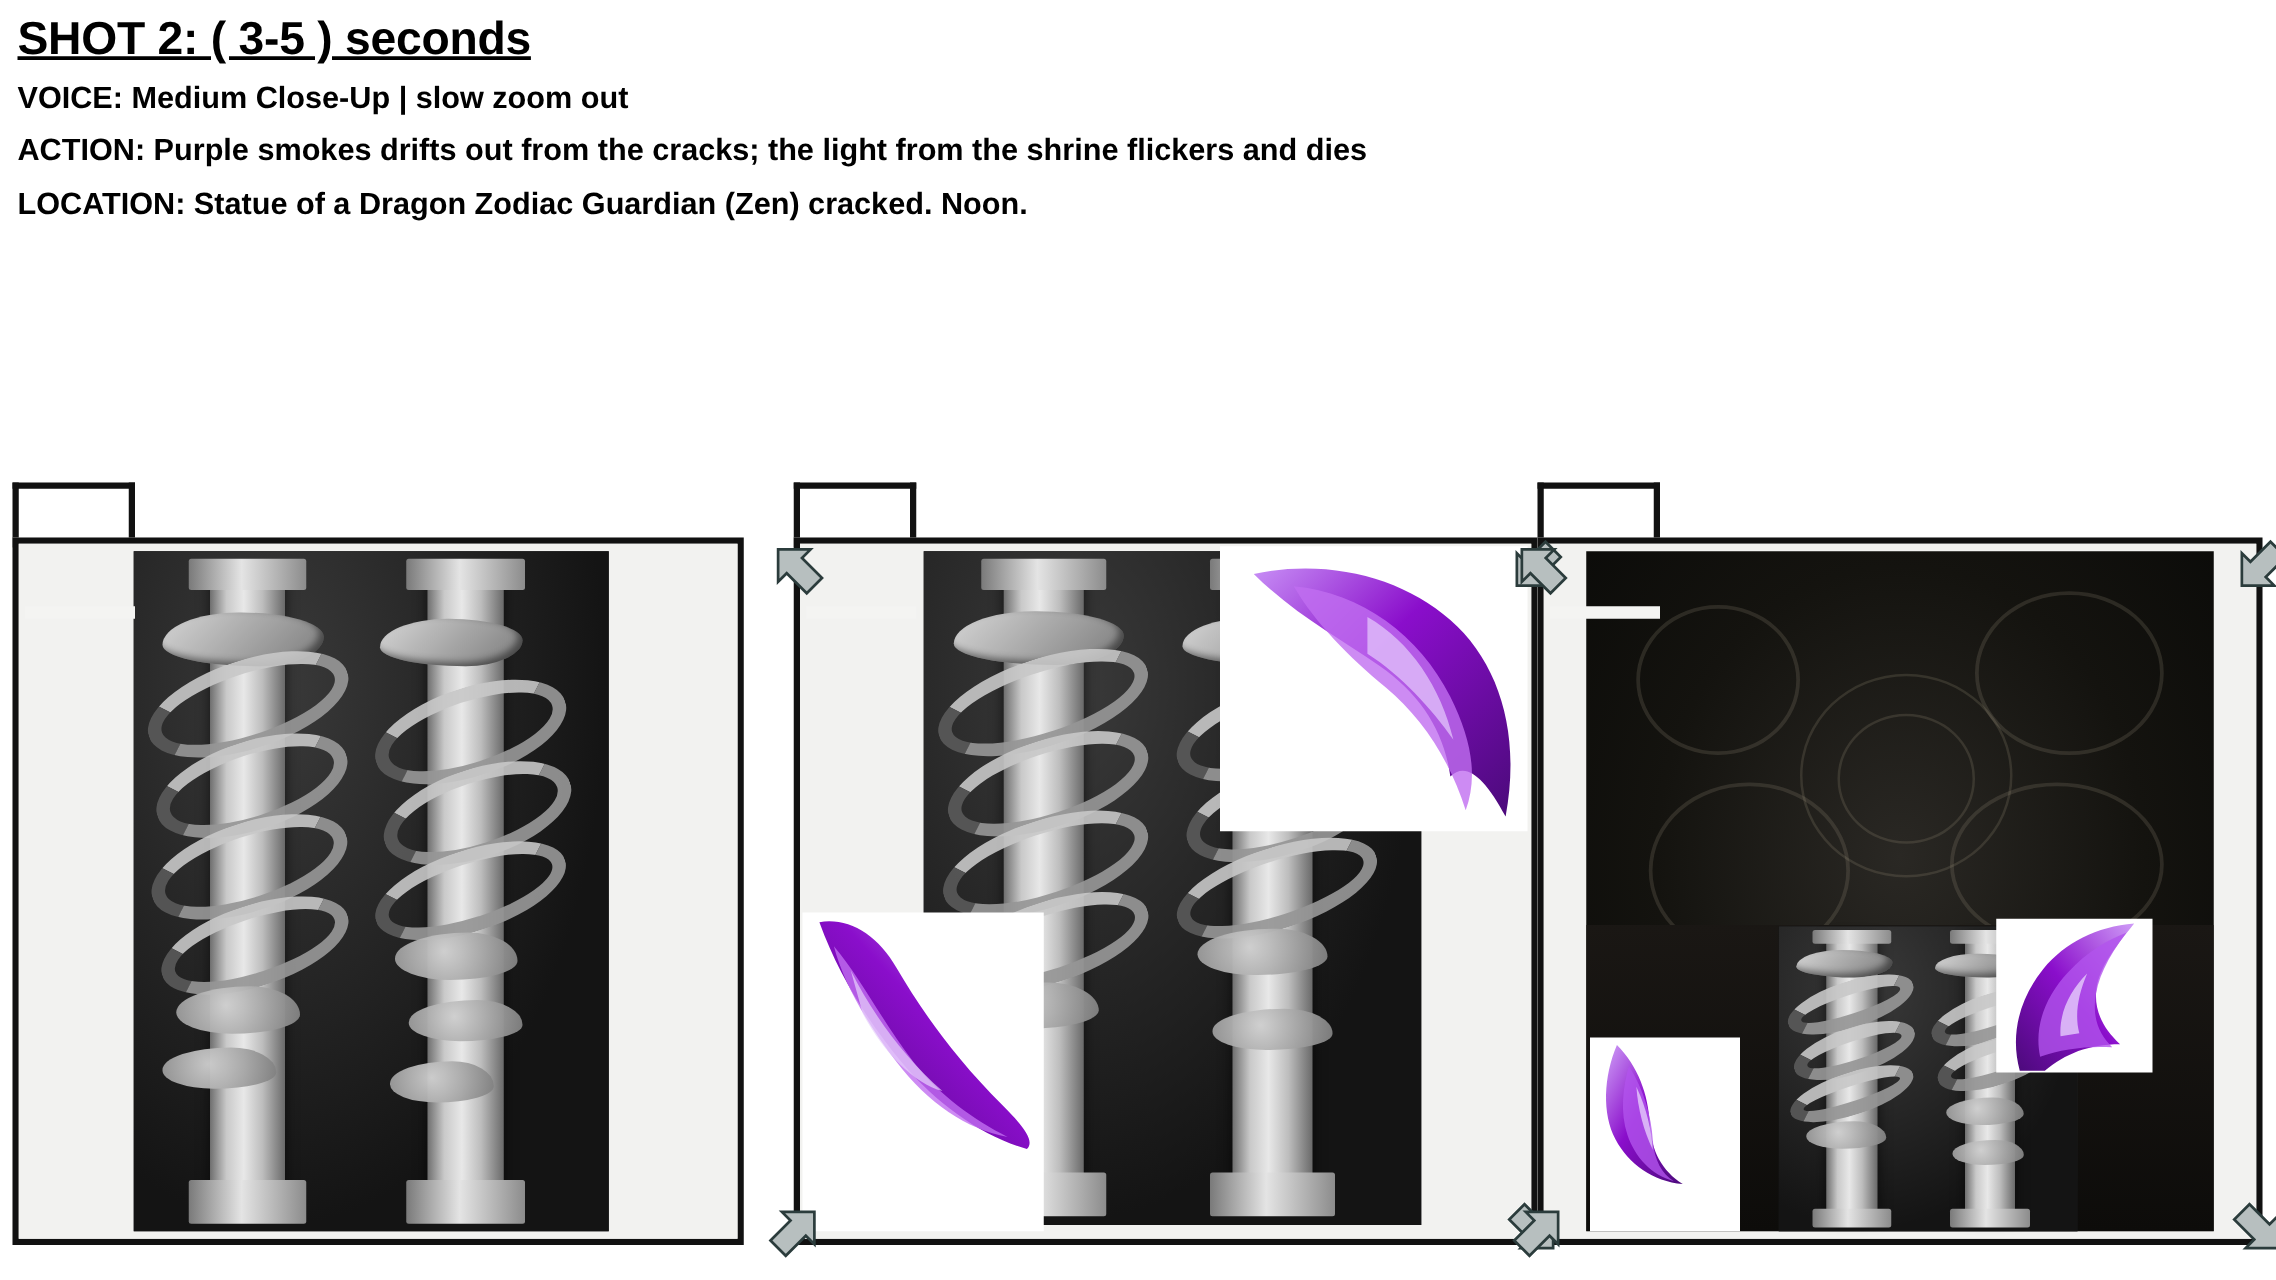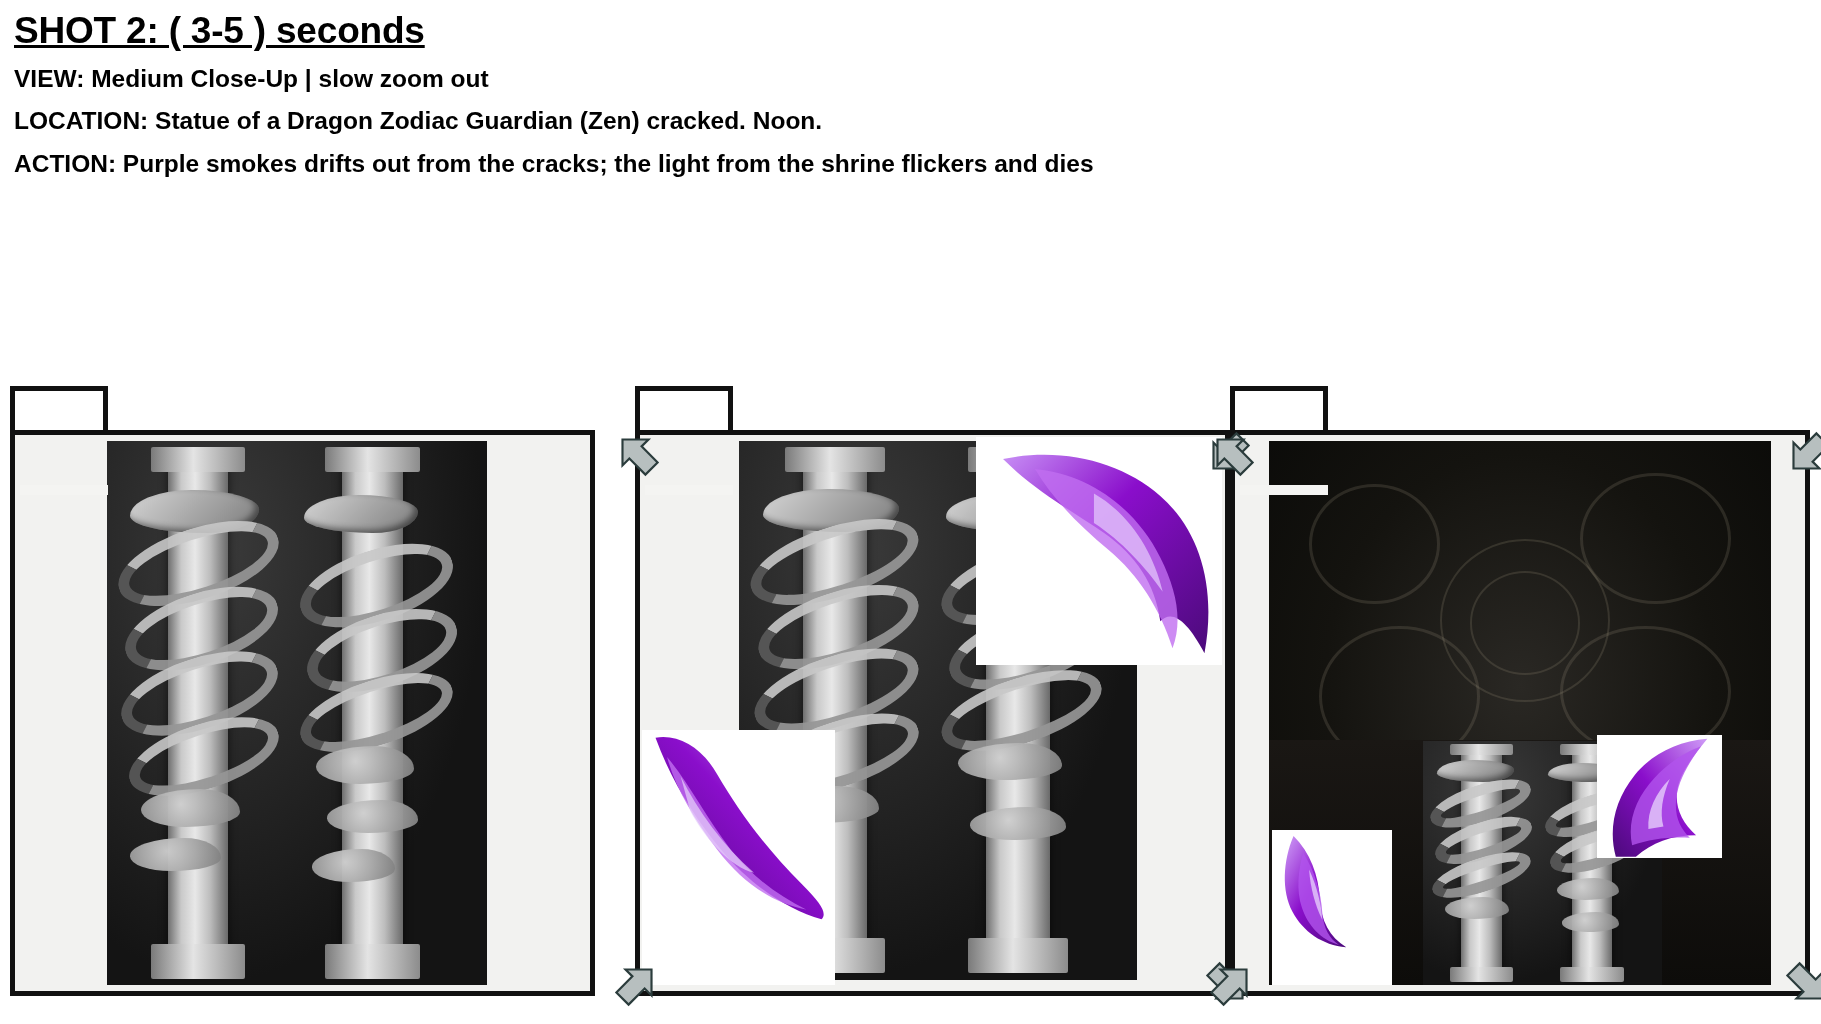--- a/index.html
+++ b/index.html
@@ -185,23 +185,23 @@
     background: linear-gradient(180deg,#1a1714 0%, #0d0c0a 100%);
   }
 </style>
 </head>
 <body>
 
 <div class="page">
 
   <div class="header">
     <div class="shot-title">SHOT 2: ( 3-5 ) seconds</div>
-    <div class="meta-line">VIEW: Medium Close-Up | slow zoom out</div>
+    <div class="meta-line">VOICE: Medium Close-Up | slow zoom out</div>
+    <div class="meta-line">ACTION: Purple smokes drifts out from the cracks; the light from the shrine flickers and dies</div>
     <div class="meta-line">LOCATION: Statue of a Dragon Zodiac Guardian (Zen) cracked. Noon.</div>
-    <div class="meta-line">ACTION: Purple smokes drifts out from the cracks; the light from the shrine flickers and dies</div>
   </div>
 
   <div class="panels">
 
     <div class="panel panel-1">
       <div class="frame-tab"></div>
       <div class="frame">
         <div class="frame-tab-cover"></div>
         <div class="frame-inner">
 

